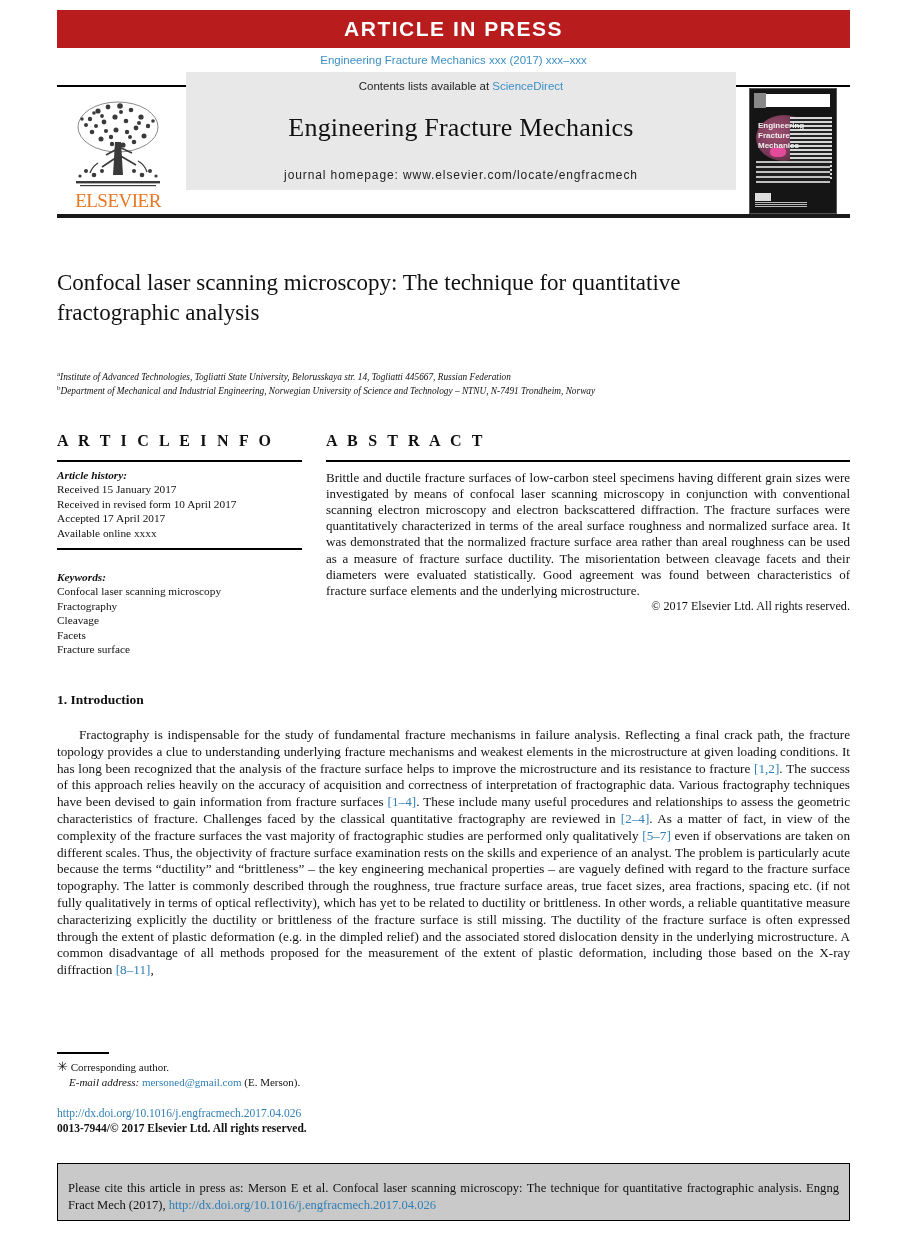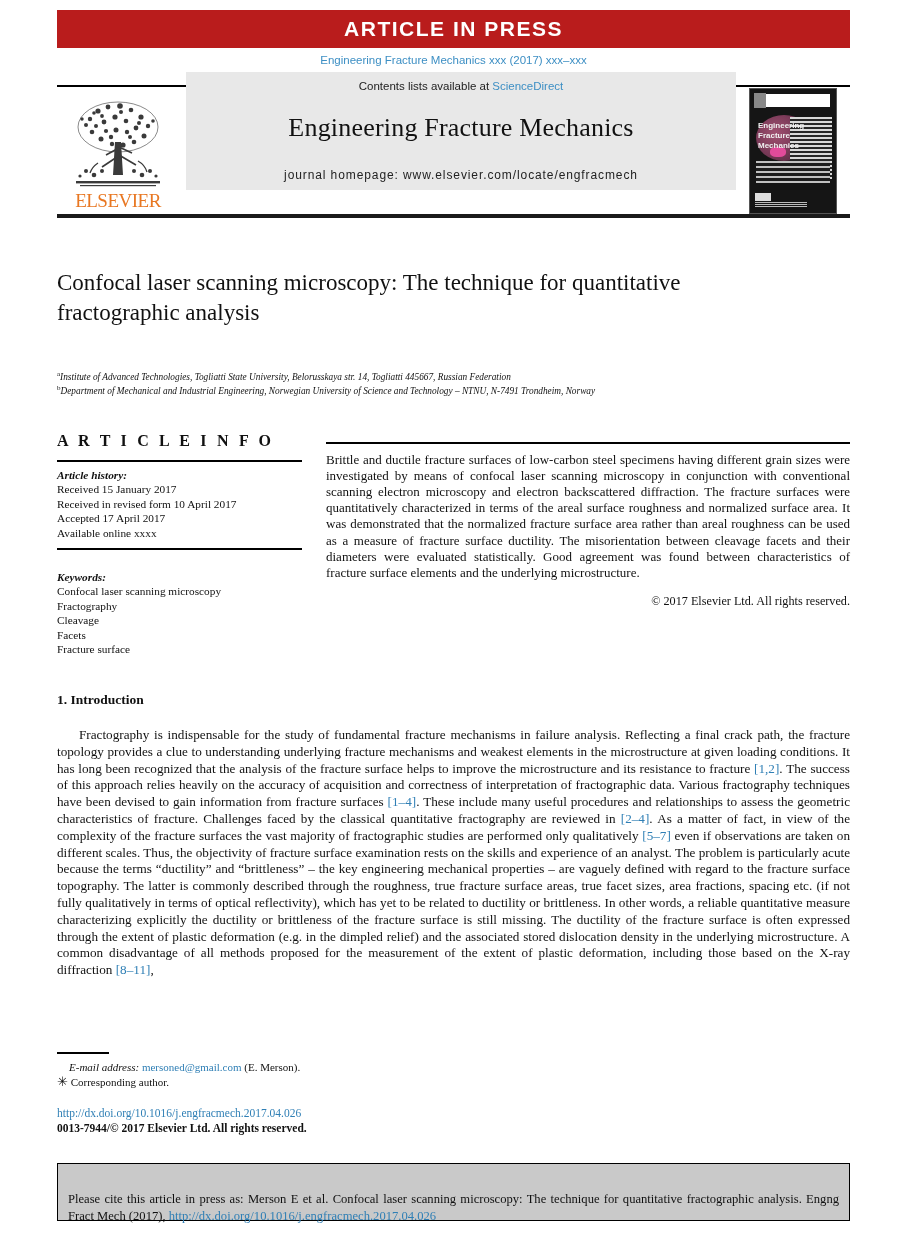--- a/index.html
+++ b/index.html
@@ -172,21 +172,21 @@
   }
   .abs-body {
     font-family: "Liberation Serif", serif;
     font-size: 13px; line-height: 16.2px; color: #111;
     text-align: justify;
     margin-top: 8px;
   }
   .abs-copy {
     font-family: "Liberation Serif", serif;
     font-size: 12.2px; color: #111;
-    text-align: right; margin-top: 13px;
+    text-align: right; 
   }
 
   
   .intro-head {
     position: absolute; left: 57px; top: 692px;
     font-family: "Liberation Serif", serif;
     font-weight: bold; font-size: 13.5px; color: #111;
   }
   .intro-body {
     position: absolute; left: 57px; top: 727px; width: 793px;
@@ -217,21 +217,21 @@
     position: absolute; left: 57px; top: 1122px;
     font-family: "Liberation Serif", serif;
     font-size: 11.5px; color: #111; font-weight: bold;
   }
 
   
   .cite-box {
     position: absolute; left: 57px; top: 1163px; width: 793px; height: 58px;
     background: #c9c9c9; border: 1.5px solid #000;
     box-sizing: border-box;
-    padding: 27px 10px 0 10px;
+    padding: 16px 10px 0 10px;
   }
   .cite-text {
     font-family: "Liberation Serif", serif;
     font-size: 12.6px; line-height: 17px; color: #111;
     text-align: justify;
   }
 </style>
 </head>
 <body>
 
@@ -345,32 +345,33 @@
       <div class="ital" style="font-style:italic;font-weight:bold">Keywords:</div>
       <div>Confocal laser scanning microscopy</div>
       <div>Fractography</div>
       <div>Cleavage</div>
       <div>Facets</div>
       <div>Fracture surface</div>
     </div>
   </div>
 
   <div class="col-abs">
+    <div class="sec-head">A B S T R A C T</div>
     <div class="hr-thin"></div>
     <div class="abs-body">Brittle and ductile fracture surfaces of low-carbon steel specimens having different grain sizes were investigated by means of confocal laser scanning microscopy in conjunction with conventional scanning electron microscopy and electron backscattered diffraction. The fracture surfaces were quantitatively characterized in terms of the areal surface roughness and normalized surface area. It was demonstrated that the normalized fracture surface area rather than areal roughness can be used as a measure of fracture surface ductility. The misorientation between cleavage facets and their diameters were evaluated statistically. Good agreement was found between characteristics of fracture surface elements and the underlying microstructure.</div>
     <div class="abs-copy">© 2017 Elsevier Ltd. All rights reserved.</div>
   </div>
 
   <div class="intro-head">1. Introduction</div>
   <div class="intro-body">Fractography is indispensable for the study of fundamental fracture mechanisms in failure analysis. Reflecting a final crack path, the fracture topology provides a clue to understanding underlying fracture mechanisms and weakest elements in the microstructure at given loading conditions. It has long been recognized that the analysis of the fracture surface helps to improve the microstructure and its resistance to fracture <span class="ref">[1,2]</span>. The success of this approach relies heavily on the accuracy of acquisition and correctness of interpretation of fractographic data. Various fractography techniques have been devised to gain information from fracture surfaces <span class="ref">[1–4]</span>. These include many useful procedures and relationships to assess the geometric characteristics of fracture. Challenges faced by the classical quantitative fractography are reviewed in <span class="ref">[2–4]</span>. As a matter of fact, in view of the complexity of the fracture surfaces the vast majority of fractographic studies are performed only qualitatively <span class="ref">[5–7]</span> even if observations are taken on different scales. Thus, the objectivity of fracture surface examination rests on the skills and experience of an analyst. The problem is particularly acute because the terms “ductility” and “brittleness” – the key engineering mechanical properties – are vaguely defined with regard to the fracture surface topography. The latter is commonly described through the roughness, true fracture surface areas, true facet sizes, area fractions, spacing etc. (if not fully qualitatively in terms of optical reflectivity), which has yet to be related to ductility or brittleness. In other words, a reliable quantitative measure characterizing explicitly the ductility or brittleness of the fracture surface is still missing. The ductility of the fracture surface is often expressed through the extent of plastic deformation (e.g. in the dimpled relief) and the associated stored dislocation density in the underlying microstructure. A common disadvantage of all methods proposed for the measurement of the extent of plastic deformation, including those based on the X-ray diffraction <span class="ref">[8–11]</span>,</div>
 
   <div class="fn-rule"></div>
   <div class="fn-text">
+    <div><span style="font-size:13px">✳</span> Corresponding author.</div>
     <div style="padding-left:12px"><span class="ital">E-mail address:</span> <span class="link">mersoned@gmail.com</span> (E. Merson).</div>
-    <div><span style="font-size:13px">✳</span> Corresponding author.</div>
   </div>
   <div class="doi-line">http://dx.doi.org/10.1016/j.engfracmech.2017.04.026</div>
   <div class="issn-line">0013-7944/© 2017 Elsevier Ltd. All rights reserved.</div>
 
   <div class="cite-box">
     <div class="cite-text">Please cite this article in press as: Merson E et al. Confocal laser scanning microscopy: The technique for quantitative fractographic analysis. Engng Fract Mech (2017), <span class="link">http://dx.doi.org/10.1016/j.engfracmech.2017.04.026</span></div>
   </div>
 
 </div>
 

